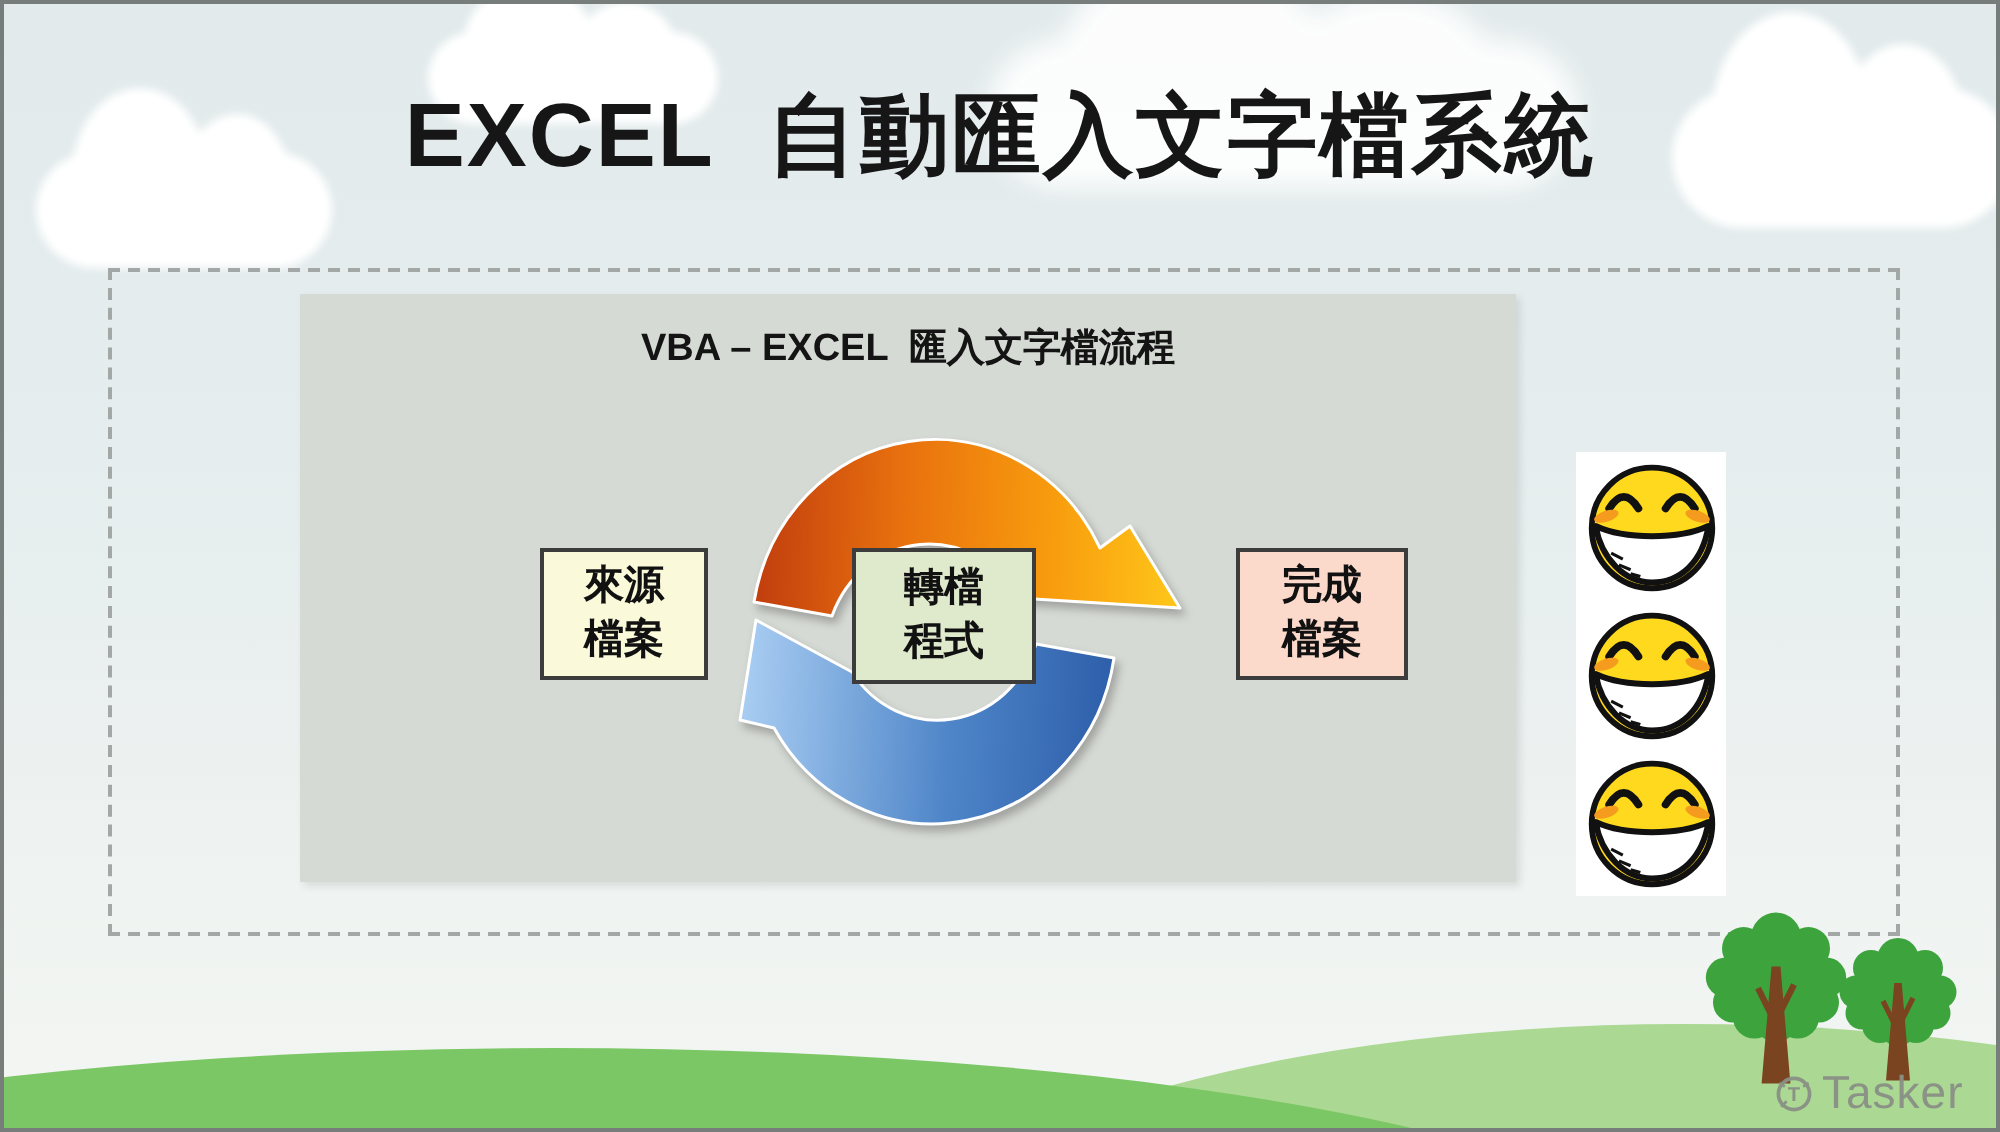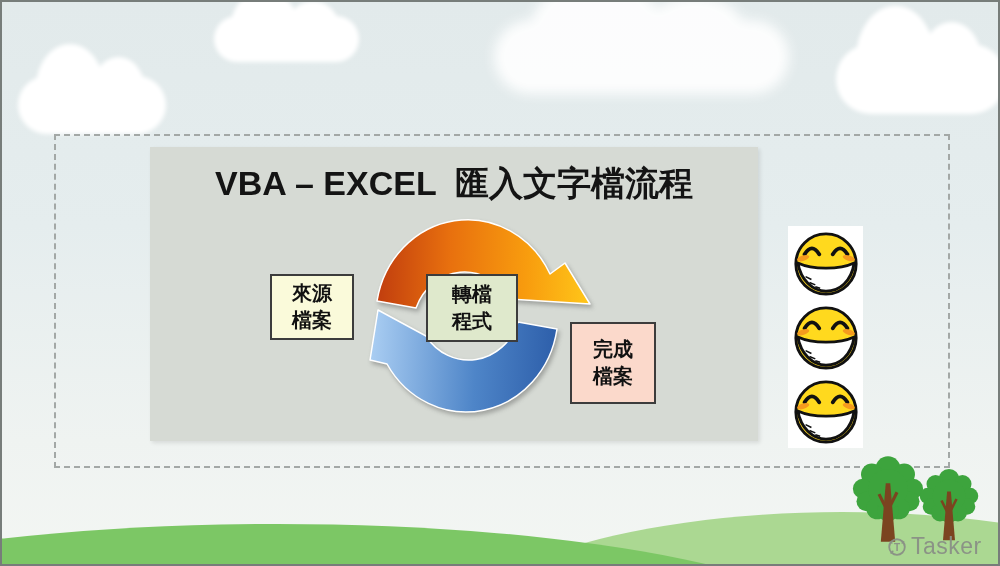--- a/index.html
+++ b/index.html
@@ -27,34 +27,34 @@
   .frame{
     position:absolute;z-index:2;left:52px;top:132px;width:892px;height:330px;
     border:2px dashed #a3a8a6;
   }
   
   .panel{
     position:absolute;z-index:3;left:148px;top:145px;width:608px;height:294px;
     background:#d6dad4;box-shadow:2px 2px 4px rgba(0,0,0,.10);
   }
   .panel-heading{
-    margin-top:14px;text-align:center;font-size:34px;font-weight:700;color:#141414;white-space:pre;
+    margin-top:14px;text-align:center;font-size:19px;font-weight:700;color:#141414;white-space:pre;
   }
   
   .cycle{position:absolute;z-index:4;left:315px;top:195px;width:300px;height:235px;}
   .cycle path{filter:drop-shadow(2px 3px 2px rgba(60,60,60,.35));}
   
   .node{
     position:absolute;z-index:5;display:flex;align-items:center;justify-content:center;
     border:2px solid #3c3c3c;box-sizing:border-box;
   }
   .node .lbl{font-size:20px;font-weight:700;color:#111;line-height:1.35;text-align:center;white-space:pre-line;}
   .node.source{left:268px;top:272px;width:84px;height:66px;background:#fafada;}
   .node.program{left:424px;top:272px;width:92px;height:68px;background:#dfe9cc;}
-  .node.done{left:568px;top:272px;width:86px;height:82px;background:#fbd9cb;margin-top:48px;}
+  .node.done{left:616px;top:272px;width:86px;height:66px;background:#fbd9cb;}
   
   .smiley-strip{
     position:absolute;z-index:5;left:786px;top:224px;width:75px;height:222px;background:#ffffff;
     display:flex;flex-direction:column;align-items:center;justify-content:space-around;
   }
   
   .hill{position:absolute;border-radius:50%;}
   .hill.back{z-index:6;left:430px;top:510px;width:820px;height:280px;background:#abd892;}
   .hill.front{z-index:7;left:-300px;top:522px;width:1150px;height:240px;background:#7cc765;}
   
@@ -71,20 +71,21 @@
 </head>
 <body>
 
 <div class="stage">
 
   <div class="cloud c1"></div>
   <div class="cloud c2"></div>
   <div class="cloud c3"></div>
   <div class="cloud c4"></div>
 
+  <div class="title">EXCEL  自動匯入文字檔系統</div>
 
   <div class="frame"></div>
 
   <div class="panel">
     <div class="panel-heading">VBA – EXCEL  匯入文字檔流程</div>
   </div>
 
   <svg class="cycle" viewBox="0 0 300 235">
     <defs>
       <linearGradient id="gradOrange" gradientUnits="userSpaceOnUse" x1="55" y1="90" x2="275" y2="95">

